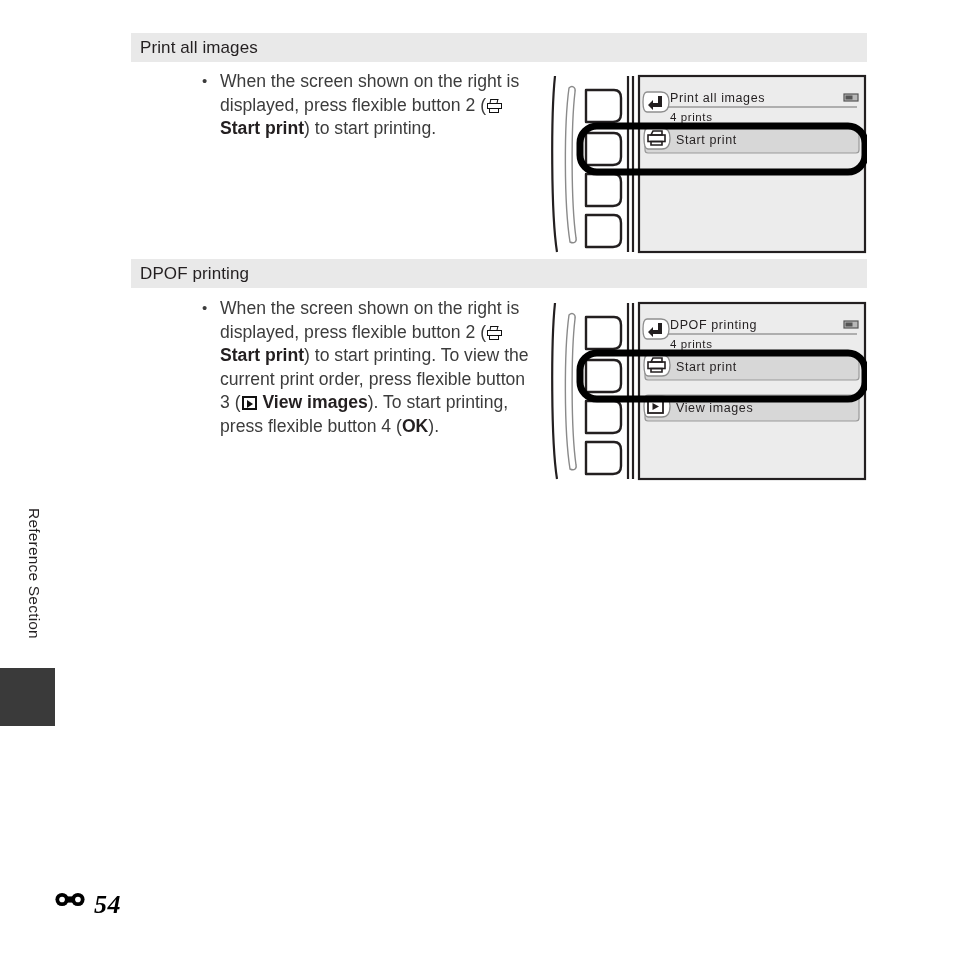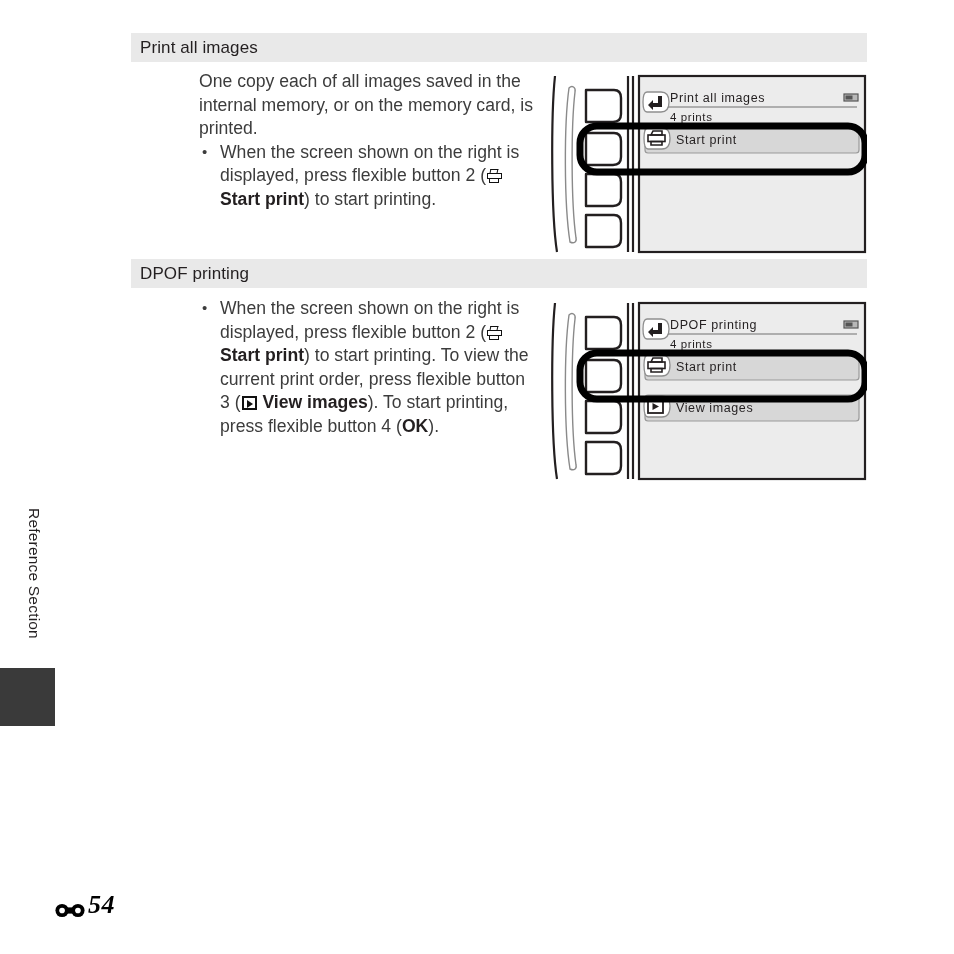--- a/index.html
+++ b/index.html
@@ -145,22 +145,22 @@
   }
   #cam1 { left: 549px; top: 74px; }
   #cam2 { left: 549px; top: 301px; }
   .cam svg { display: block; }
 
   
   .pagenum {
     position: absolute;
     left: 55px; top: 890px;
     display: flex;
-    align-items: flex-end;
-    gap: 3px;
+    align-items: flex-start;
+    gap: 9px;
   }
   .pagenum .num {
     font-family: "Liberation Serif", serif;
     font-style: italic;
     font-weight: bold;
     font-size: 26px;
     color: #000;
     letter-spacing: .5px;
   }
 </style>
@@ -170,21 +170,20 @@
 <div class="page">
 
   <div class="vtab-label">Reference Section</div>
   <div class="vtab-block"></div>
 
   <div class="sec-header" id="sec1-header">
     <span class="t">Print all images</span>
   </div>
 
   <div class="body-col" id="sec1-body">
-    <p>One copy each of all images saved in the internal memory, or on the memory card, is printed.</p>
     <div class="bullet-li">
       <span>When the screen shown on the right is displayed, press flexible button 2 (</span><span class="ic-print-inline"><span class="top"></span><span class="mid"></span><span class="bot"></span></span><b> Start print</b><span>) to start printing.</span>
     </div>
   </div>
 
   <div class="cam" id="cam1">
     <svg width="318" height="180" viewBox="0 0 318 180" xmlns="http://www.w3.org/2000/svg">
 
       <path d="M 6 2 C 2 40, 2 140, 8 178" fill="none" stroke="#231f20" stroke-width="2.2"></path>
 

